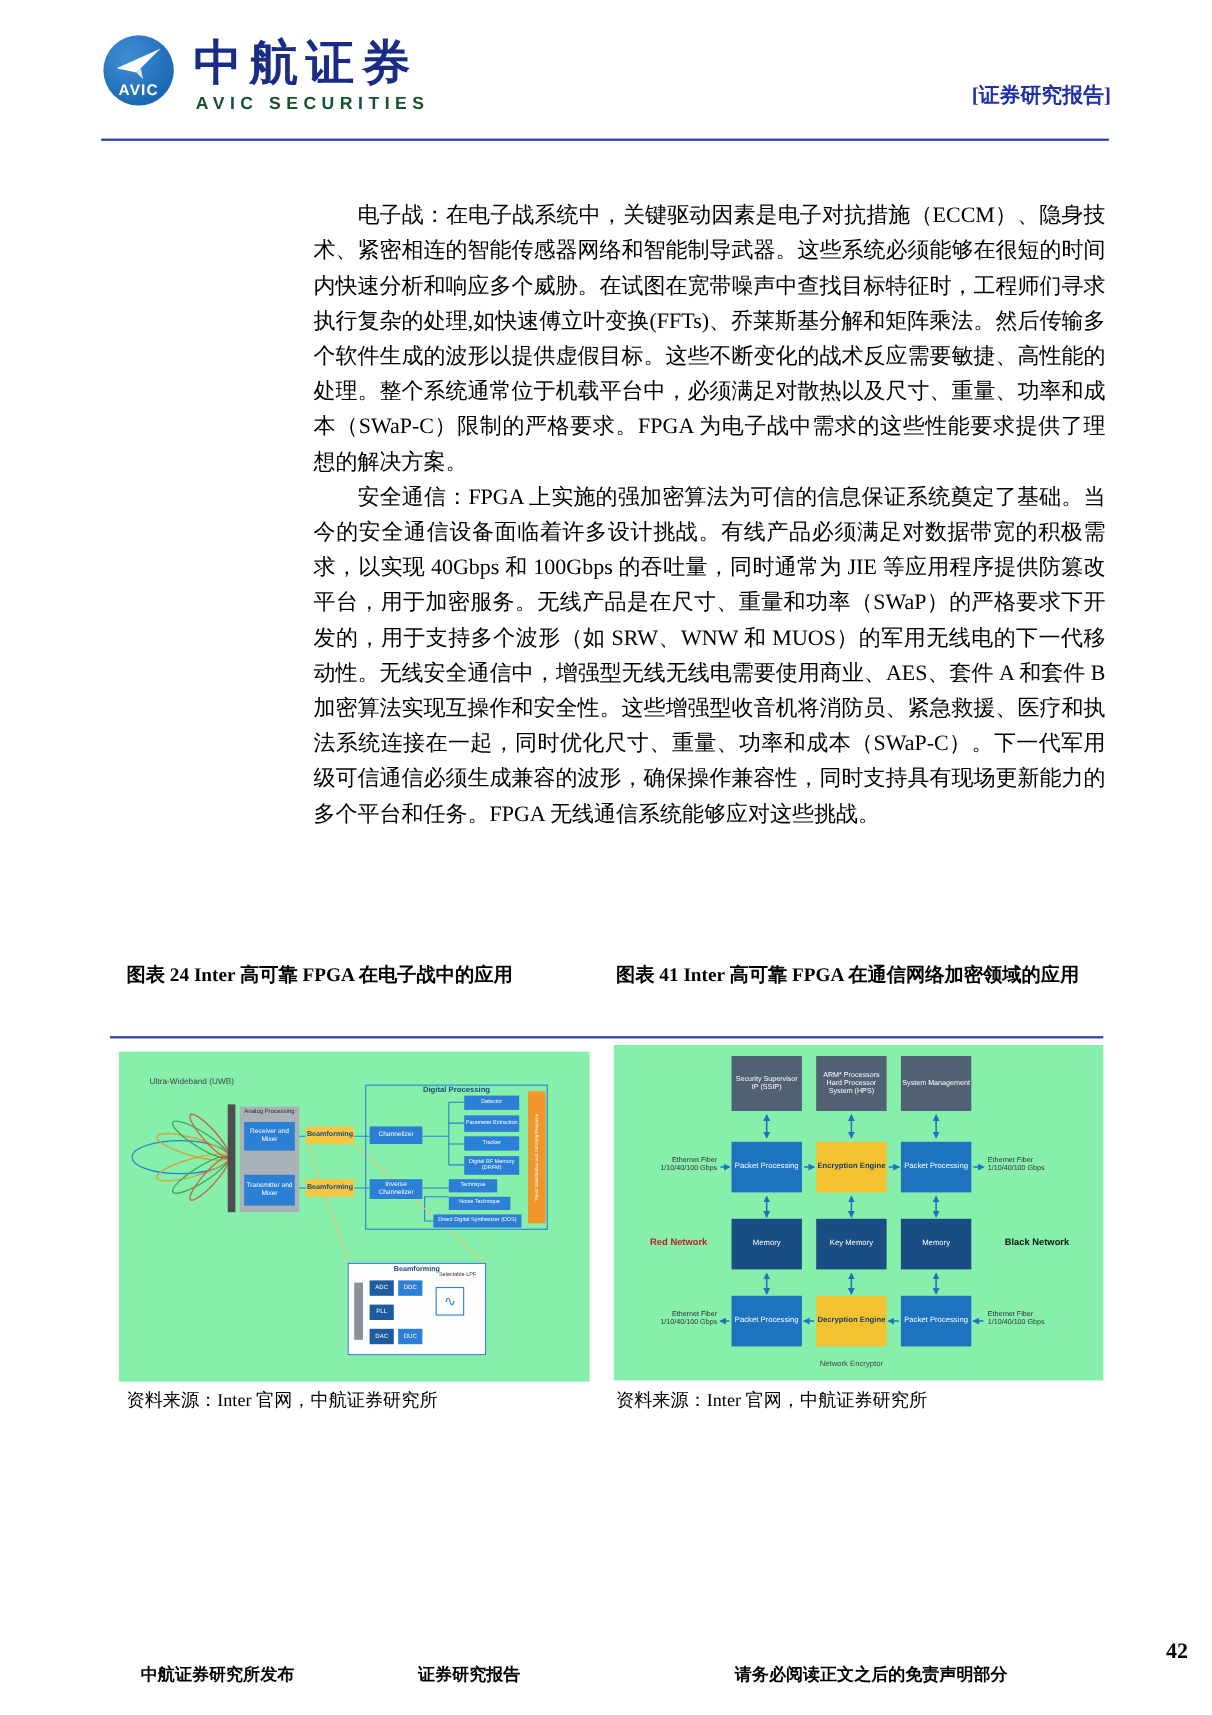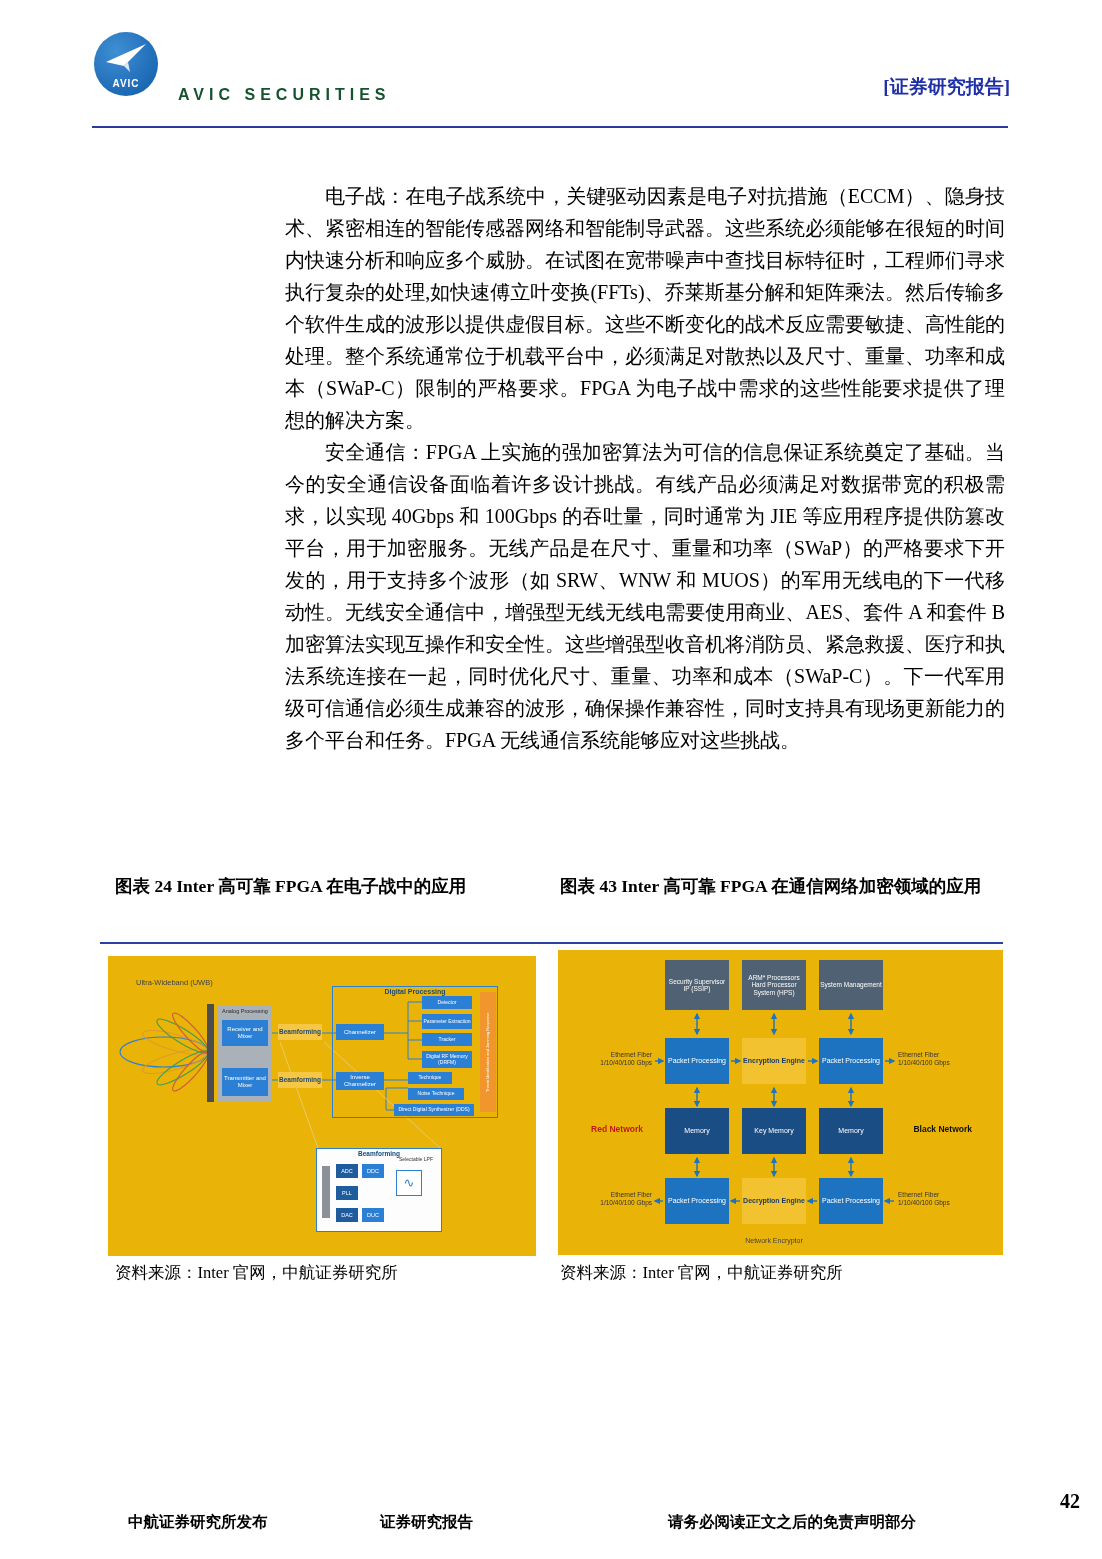--- a/index.html
+++ b/index.html
@@ -10,41 +10,41 @@
     font-family:"Liberation Serif", serif; color:#000;
   }
 
   
   .header { position:absolute; left:92px; top:28px; right:92px; height:94px; }
   .logo { position:absolute; left:2px; top:4px; width:64px; height:64px; border-radius:50%;
           background:radial-gradient(circle at 35% 30%, #3f8fd4, #0f5aa8);
           display:flex; flex-direction:column; align-items:center; justify-content:flex-end; }
   .logo svg { position:absolute; top:10px; left:10px; }
   .logo-text { position:relative; color:#fff; font-family:"Liberation Sans",sans-serif;
-               font-size:10px; font-weight:bold; letter-spacing:1px; margin-bottom:7px; }
+               font-size:14px; font-weight:bold; letter-spacing:1px; margin-bottom:7px; }
   .brand-cn { position:absolute; left:84px; top:0; font-size:44px; font-weight:bold;
               color:#1a2d86; letter-spacing:7px; font-family:"Liberation Serif",serif; }
   .brand-en { position:absolute; left:86px; top:58px; font-size:16px; color:#14532d;
               letter-spacing:5px; font-weight:bold; font-family:"Liberation Sans",sans-serif; }
   .report-tag { position:absolute; right:0; top:46px; font-size:19px; font-weight:bold; color:#1f2fa6; }
   .header-rule { position:absolute; left:92px; top:126px; width:916px; height:2px; background:#2a3a9f; }
 
   
   .body-text { position:absolute; left:285px; top:180px; width:720px;
                font-size:20px; line-height:32px; text-align:justify; }
   .body-text p { text-indent:2em; }
 
   
   .caption { position:absolute; font-size:17.5px; font-weight:bold; line-height:37px; }
   .cap24 { left:115px; top:868px; width:424px; }
   .cap25 { left:560px; top:868px; width:432px; }
   .figure-rule { position:absolute; left:100px; top:942px; width:903px; height:2px; background:#2c3ea8; }
 
   
-  .fig { position:absolute; background:#eab308; }
+  .fig { position:absolute; background:#86efac; }
   .fig24 { left:108px; top:956px; width:428px; height:300px; }
   .fig25 { left:558px; top:950px; width:445px; height:305px; }
   .fig svg.underlay { position:absolute; inset:0; width:100%; height:100%; }
 
   .blk { position:absolute; display:flex; align-items:center; justify-content:center;
          text-align:center; color:#fff; font-family:"Liberation Sans",sans-serif;
          line-height:1.12; padding:1px; }
   .lbl { position:absolute; font-family:"Liberation Sans",sans-serif; color:#333; line-height:1.25; }
 
   
@@ -125,32 +125,33 @@
 <div class="page">
 
   <div class="header">
     <div class="logo">
       <svg width="44" height="34" viewBox="0 0 44 34">
         <polygon points="2,20 42,2 20,24" fill="#ffffff"></polygon>
         <polygon points="20,24 26,30 24,20" fill="#dce9f7"></polygon>
       </svg>
       <div class="logo-text">AVIC</div>
     </div>
+    <div class="brand-cn">中航证券</div>
     <div class="brand-en">AVIC SECURITIES</div>
     <div class="report-tag">[证券研究报告]</div>
   </div>
   <div class="header-rule"></div>
 
   <div class="body-text">
     <p>电子战：在电子战系统中，关键驱动因素是电子对抗措施（ECCM）、隐身技术、紧密相连的智能传感器网络和智能制导武器。这些系统必须能够在很短的时间内快速分析和响应多个威胁。在试图在宽带噪声中查找目标特征时，工程师们寻求执行复杂的处理,如快速傅立叶变换(FFTs)、乔莱斯基分解和矩阵乘法。然后传输多个软件生成的波形以提供虚假目标。这些不断变化的战术反应需要敏捷、高性能的处理。整个系统通常位于机载平台中，必须满足对散热以及尺寸、重量、功率和成本（SWaP-C）限制的严格要求。FPGA 为电子战中需求的这些性能要求提供了理想的解决方案。</p>
     <p>安全通信：FPGA 上实施的强加密算法为可信的信息保证系统奠定了基础。当今的安全通信设备面临着许多设计挑战。有线产品必须满足对数据带宽的积极需求，以实现 40Gbps 和 100Gbps 的吞吐量，同时通常为 JIE 等应用程序提供防篡改平台，用于加密服务。无线产品是在尺寸、重量和功率（SWaP）的严格要求下开发的，用于支持多个波形（如 SRW、WNW 和 MUOS）的军用无线电的下一代移动性。无线安全通信中，增强型无线无线电需要使用商业、AES、套件 A 和套件 B 加密算法实现互操作和安全性。这些增强型收音机将消防员、紧急救援、医疗和执法系统连接在一起，同时优化尺寸、重量、功率和成本（SWaP-C）。下一代军用级可信通信必须生成兼容的波形，确保操作兼容性，同时支持具有现场更新能力的多个平台和任务。FPGA 无线通信系统能够应对这些挑战。</p>
   </div>
 
   <div class="caption cap24">图表 24 Inter 高可靠 FPGA 在电子战中的应用</div>
-  <div class="caption cap25">图表 43 Inter 高可靠 FPGA 在通信网络加密领域的应用</div>
+  <div class="caption cap25">图表 41 Inter 高可靠 FPGA 在通信网络加密领域的应用</div>
   <div class="figure-rule"></div>
 
   <div class="fig fig24">
     <svg class="underlay" viewBox="0 0 428 300">
       <g fill="none" stroke-width="1.1">
         <ellipse cx="56" cy="96" rx="44" ry="15" stroke="#2b7fd4"></ellipse>
         <ellipse cx="66" cy="96" rx="34" ry="8" stroke="#e09a2d" transform="rotate(-16 100 96)"></ellipse>
         <ellipse cx="66" cy="96" rx="34" ry="8" stroke="#e09a2d" transform="rotate(16 100 96)"></ellipse>
         <ellipse cx="70" cy="96" rx="30" ry="7" stroke="#3f9e4f" transform="rotate(-32 100 96)"></ellipse>
         <ellipse cx="70" cy="96" rx="30" ry="7" stroke="#3f9e4f" transform="rotate(32 100 96)"></ellipse>

